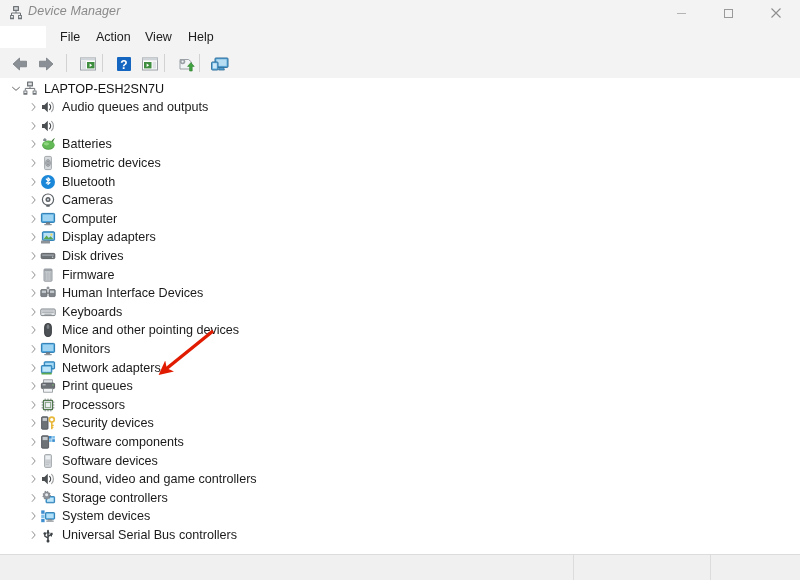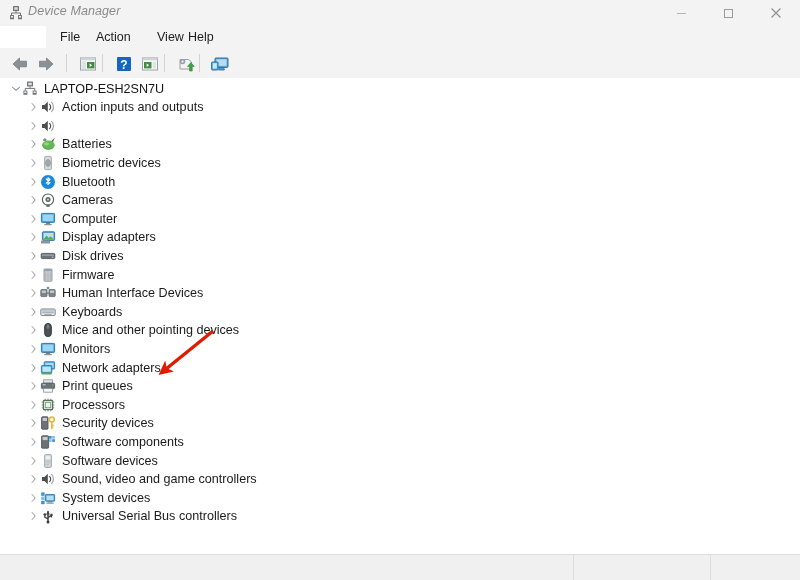--- a/index.html
+++ b/index.html
@@ -135,21 +135,21 @@
   <div class="wbtn" id="btn-close">
     <svg width="12" height="12" viewBox="0 0 12 12">
       <path d="M1.5 1.5 L10.5 10.5 M10.5 1.5 L1.5 10.5" stroke="#8e8e8e" stroke-width="1.1"></path>
     </svg>
   </div>
 </div>
 
 <div id="menubar">
   <div class="menu-item" style="left:9px">File</div>
   <div class="menu-item" style="left:45px">Action</div>
-  <div class="menu-item" style="left:106px">View</div>
+  <div class="menu-item" style="left:94px">View</div>
   <div class="menu-item" style="left:137px">Help</div>
 </div>
 
 <div id="toolbar">
 
   <div class="tb" style="left:10px">
     <svg width="20" height="20" viewBox="0 0 20 20">
       <path d="M9.5 4 L3 10 L9.5 16 L9.5 12.8 L16.5 12.8 L16.5 7.2 L9.5 7.2 Z" fill="#8b9096" stroke="#6f757b" stroke-width="0.7" stroke-linejoin="round"></path>
     </svg>
   </div>
@@ -244,21 +244,21 @@
             <path d="M5.6 3.4 L9.6 8 L5.6 12.6" fill="none" stroke="#7b7b7b" stroke-width="1.15" stroke-linecap="round" stroke-linejoin="round"></path>
           </svg>
         </span>
         <span class="ico">
           <svg width="16" height="16" viewBox="0 0 16 16">
             <path d="M2 6 H4.4 L7.8 2.8 V13.2 L4.4 10 H2 Z" fill="#4b4f52"></path>
             <path d="M9.6 5.4 C11 6.6 11 9.4 9.6 10.6" fill="none" stroke="#4b4f52" stroke-width="1.15" stroke-linecap="round"></path>
             <path d="M11.6 3.4 C14 5.4 14 10.6 11.6 12.6" fill="none" stroke="#4b4f52" stroke-width="1.1" stroke-linecap="round" opacity="0.55"></path>
           </svg>
         </span>
-        <span class="lbl">Action inputs and outputs</span>
+        <span class="lbl">Audio queues and outputs</span>
       </div>
       <div class="row">
         <span class="child-indent"></span>
         <span class="chev">
           <svg width="12" height="12" viewBox="0 0 16 16">
             <path d="M5.6 3.4 L9.6 8 L5.6 12.6" fill="none" stroke="#7b7b7b" stroke-width="1.15" stroke-linecap="round" stroke-linejoin="round"></path>
           </svg>
         </span>
         <span class="ico">
           <svg width="16" height="16" viewBox="0 0 16 16">
@@ -584,20 +584,37 @@
           </svg>
         </span>
         <span class="ico">
           <svg width="16" height="16" viewBox="0 0 16 16">
             <path d="M2 6 H4.4 L7.8 2.8 V13.2 L4.4 10 H2 Z" fill="#4b4f52"></path>
             <path d="M9.6 5.4 C11 6.6 11 9.4 9.6 10.6" fill="none" stroke="#4b4f52" stroke-width="1.15" stroke-linecap="round"></path>
             <path d="M11.6 3.4 C14 5.4 14 10.6 11.6 12.6" fill="none" stroke="#4b4f52" stroke-width="1.1" stroke-linecap="round" opacity="0.55"></path>
           </svg>
         </span>
         <span class="lbl">Sound, video and game controllers</span>
+      </div>
+      <div class="row">
+        <span class="child-indent"></span>
+        <span class="chev">
+          <svg width="12" height="12" viewBox="0 0 16 16">
+            <path d="M5.6 3.4 L9.6 8 L5.6 12.6" fill="none" stroke="#7b7b7b" stroke-width="1.15" stroke-linecap="round" stroke-linejoin="round"></path>
+          </svg>
+        </span>
+        <span class="ico">
+          <svg width="16" height="16" viewBox="0 0 16 16">
+            <rect x="6" y="6.6" width="8.6" height="6.2" rx="0.7" fill="#47a3dd" stroke="#2a7bb0" stroke-width="0.9"></rect>
+            <rect x="7" y="7.6" width="6.6" height="4.2" fill="#bfe5f8"></rect>
+            <path d="M5.1 1 L6.3 2.1 L7.9 1.4 L8.4 3 L10.1 3.1 L9.5 4.7 L10.8 5.8 L9.3 6.7 L9.6 8.3 L7.9 8.2 L7 9.6 L5.9 8.4 L4.3 8.9 L4.2 7.2 L2.7 6.6 L3.6 5.2 L3 3.7 L4.6 3.4 Z" fill="#8d9398" stroke="#6a7075" stroke-width="0.55" stroke-linejoin="round"></path>
+            <circle cx="6.6" cy="4.8" r="1.5" fill="#e8ebed"></circle>
+          </svg>
+        </span>
+        <span class="lbl">Storage controllers</span>
       </div>
       <div class="row">
         <span class="child-indent"></span>
         <span class="chev">
           <svg width="12" height="12" viewBox="0 0 16 16">
             <path d="M5.6 3.4 L9.6 8 L5.6 12.6" fill="none" stroke="#7b7b7b" stroke-width="1.15" stroke-linecap="round" stroke-linejoin="round"></path>
           </svg>
         </span>
         <span class="ico">
           <svg width="16" height="16" viewBox="0 0 16 16">

